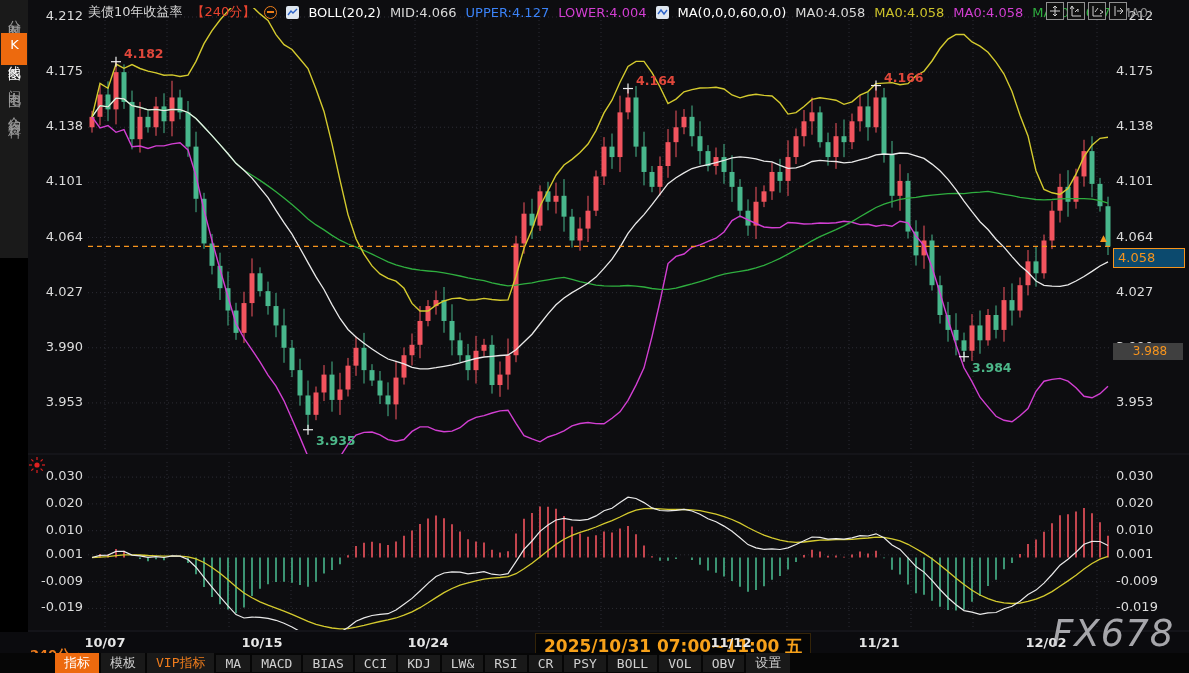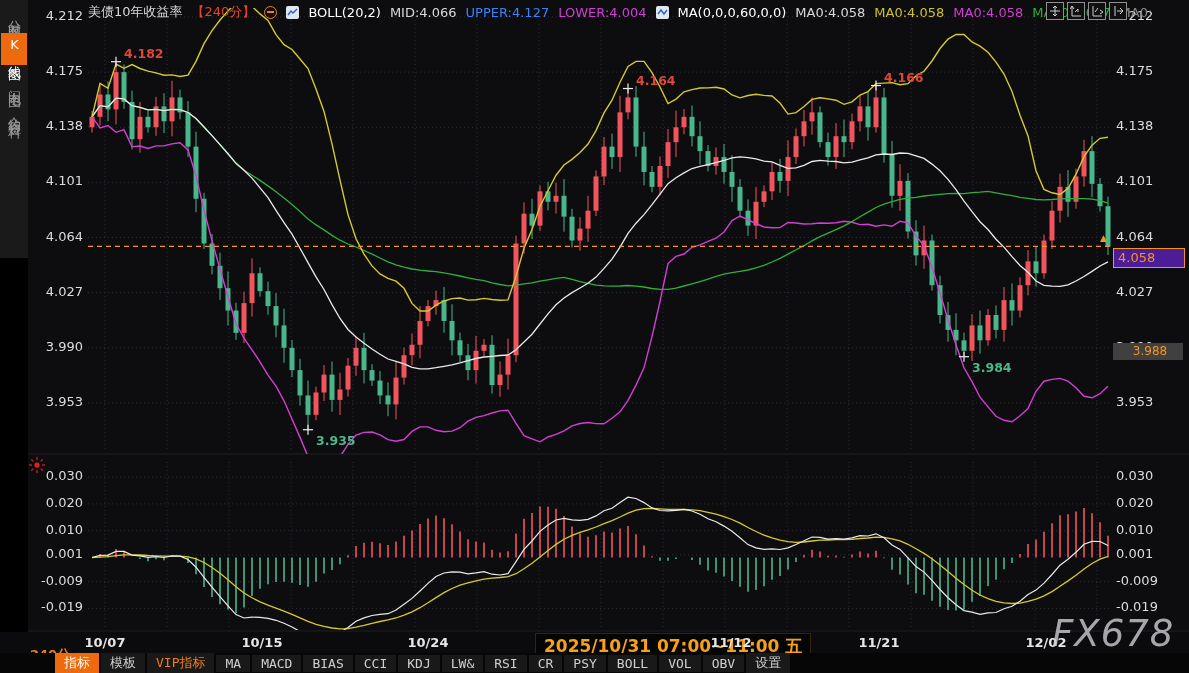--- a/index.html
+++ b/index.html
@@ -21,21 +21,21 @@
   .minus-circle::after{content:"";position:absolute;left:2px;right:2px;top:4.5px;height:1.5px;background:#ef7f1a;}
   #corner-icons{position:absolute;right:62px;top:2px;display:flex;gap:3px;z-index:4;}
   .tool-ic{width:16px;height:16px;border:1px solid #909090;background:#101010;display:flex;
        align-items:center;justify-content:center;cursor:pointer;}
   
   .axis-label{position:absolute;font-size:13px;color:#dcdcdc;pointer-events:none;}
   .axis-left{width:50px;text-align:right;left:33px;}
   .axis-right{left:1116px;text-align:left;}
   
   .price-badge{position:absolute;left:1113px;width:66px;height:18px;line-height:18px;text-align:left;
-       padding-left:4px;color:#f7941d;font-size:13px;border:1px solid #f7941d;background:#4c1d95;z-index:3;}
+       padding-left:4px;color:#f7941d;font-size:13px;border:1px solid #f7941d;background:#0c4a6e;z-index:3;}
   .price-badge2{position:absolute;left:1113px;width:66px;height:17px;line-height:17px;padding-left:4px;
        color:#f7941d;font-size:12px;background:#404040;z-index:3;text-align:center;}
   .arrow-marker{position:absolute;color:#f7941d;font-size:9px;z-index:3;}
   
   #macd-legend{position:absolute;left:92px;top:459px;font-size:13px;display:flex;gap:10px;z-index:3;white-space:nowrap;}
   
   #time-axis{position:absolute;left:0;top:632px;width:1189px;height:21px;background:#0b0b0e;z-index:2;}
   #period-btn{position:absolute;left:30px;top:14px;color:#ee7c1c;font-size:13px;font-weight:700;cursor:pointer;}
   .date-label{position:absolute;top:3px;width:70px;text-align:center;color:#e6e6e6;font-size:13px;font-weight:700;}
   #date-highlight{position:absolute;left:535px;top:1px;padding:1px 8px;background:#050505;border:1px solid #342408;

